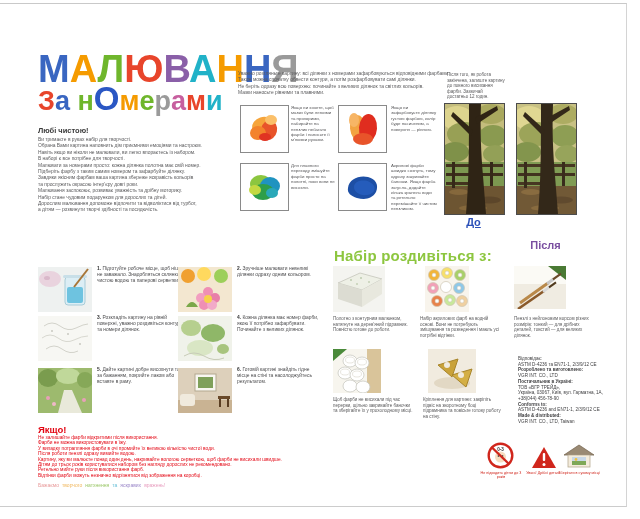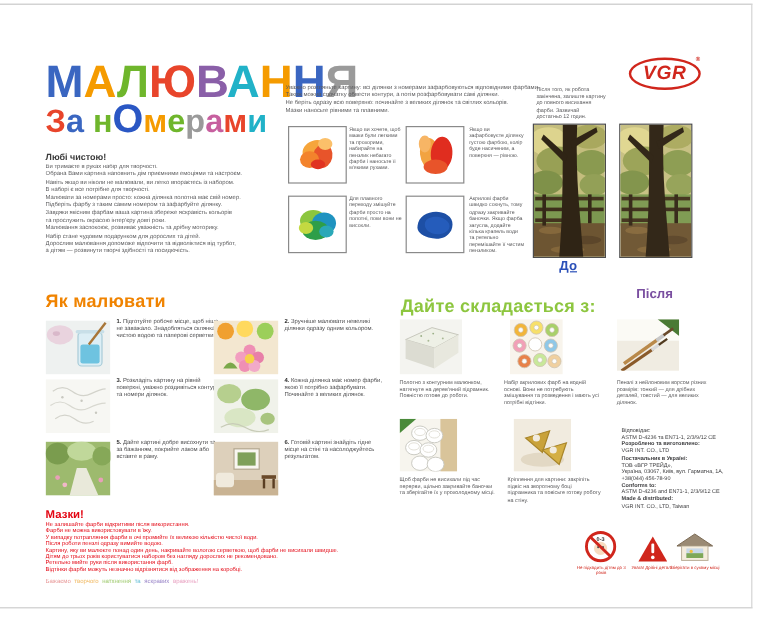--- a/index.html
+++ b/index.html
@@ -113,26 +113,20 @@
   <div class="abs frame" style="left:338px;top:159px;width:47px;height:46px;">
     <svg width="47" height="46" viewBox="0 0 47 46">
       <path d="M9 24 C10 15 20 11 29 13 C37 15 40 21 37 28 C33 35 26 36 18 34 C12 32 8 29 9 24 Z" fill="#1d4fa5"></path>
       <path d="M18 18 C24 15 32 17 35 22 C37 26 34 30 28 31 C21 32 15 28 15 23 C15 21 16 19 18 18 Z" fill="#2a63c4" opacity=".7"></path>
     </svg>
   </div>
   <div class="abs cap" style="left:391px;top:159px;width:46px;">Акрилові фарби швидко сохнуть, тому одразу закривайте баночки. Якщо фарба загусла, додайте кілька крапель води та ретельно перемішайте її чистим пензликом.</div>
 
   <div class="abs note" style="left:447px;top:68px;width:58px;">Після того, як робота закінчена, залиште картину до повного висихання фарби. Зазвичай достатньо 12 годин.</div>
 
-  <div class="abs" style="left:524px;top:44px;">
-    <div class="vgr" style="position:relative;">
-      <span>VGR</span>
-      <span class="reg">®</span>
-    </div>
-  </div>
 
   <div class="abs photo" style="left:444px;top:99px;width:59px;height:110px;">
     <svg width="59" height="110" viewBox="0 0 59 110">
       <rect width="59" height="110" fill="#c4bd7d"></rect>
       <ellipse cx="12" cy="14" rx="16" ry="12" fill="#ddd48e"></ellipse>
       <ellipse cx="46" cy="10" rx="15" ry="10" fill="#a9a85e"></ellipse>
       <ellipse cx="20" cy="30" rx="18" ry="12" fill="#98a055"></ellipse>
       <ellipse cx="48" cy="32" rx="14" ry="11" fill="#8a9a50"></ellipse>
       <ellipse cx="10" cy="48" rx="14" ry="10" fill="#7f9149"></ellipse>
       <ellipse cx="50" cy="50" rx="12" ry="9" fill="#93a057"></ellipse>
@@ -171,21 +165,20 @@
       <rect x="7" y="58" width="3" height="26" fill="#392c1c"></rect>
       <rect x="45" y="58" width="3" height="24" fill="#392c1c"></rect>
       <path d="M24 0 L36 0 C35 26 36 48 38 72 L41 110 L21 110 C24 78 24 40 24 0 Z" fill="#332819"></path>
       <path d="M30 14 L52 2 L53 6 L32 20 Z" fill="#332819"></path>
       <path d="M28 26 L8 8 L6 12 L26 32 Z" fill="#332819"></path>
     </svg>
   </div>
   <div class="abs blabel lbl-before" style="left:444px;top:212px;width:59px;">До</div>
   <div class="abs blabel lbl-after" style="left:516px;top:212px;width:59px;margin-top:23px;">Після</div>
 
-  <div class="abs h h-orange" style="left:38px;top:239px;">Як малювати</div>
 
   <div class="abs" style="left:38px;top:263px;width:54px;height:45px;">
     <svg width="54" height="45" viewBox="0 0 54 45">
       <rect width="54" height="45" fill="#eef1f0"></rect>
       <ellipse cx="12" cy="12" rx="11" ry="8" fill="#e9d3de"></ellipse>
       <ellipse cx="9" cy="11" rx="3" ry="2" fill="#d9b8ca"></ellipse>
       <rect x="27" y="10" width="20" height="28" rx="3" fill="#dceef5" stroke="#a8ccd8"></rect>
       <rect x="29" y="20" width="16" height="16" rx="2" fill="#6ec3e0"></rect>
       <rect x="25" y="8" width="24" height="3" rx="1.5" fill="#c8dfe8"></rect>
       <line x1="50" y1="2" x2="36" y2="20" stroke="#a87638" stroke-width="2"></line>
@@ -274,21 +267,21 @@
       <rect x="40" y="28" width="12" height="3" fill="#6a4a2a"></rect>
       <rect x="41" y="31" width="2" height="8" fill="#5a3e22"></rect>
       <rect x="49" y="31" width="2" height="8" fill="#5a3e22"></rect>
     </svg>
   </div>
   <div class="abs stept" style="left:237px;top:363px;width:85px;">
     <span class="num">6.</span>
     <span>Готовій картині знайдіть гідне місце на стіні та насолоджуйтесь результатом.</span>
   </div>
 
-  <div class="abs h h-green" style="left:334px;top:243px;">Дайте складається з:</div>
+  <div class="abs h h-green" style="left:334px;top:243px;">Набір роздивіться з:</div>
 
   <div class="abs" style="left:333px;top:262px;">
     <svg width="52" height="46" viewBox="0 0 52 46">
       <rect width="52" height="46" fill="#f4f4f0"></rect>
       <polygon points="5,17 27,7 49,13 29,24" fill="#eef0e6" stroke="#c5c5bb" stroke-width="0.8"></polygon>
       <polygon points="5,17 29,24 29,41 5,33" fill="#dcdcd2"></polygon>
       <polygon points="29,24 49,13 49,28 29,41" fill="#e8e8de"></polygon>
       <circle cx="18" cy="14" r="0.8" fill="#9cb088"></circle>
         <circle cx="28" cy="12" r="0.8" fill="#9cb088"></circle>
       <circle cx="36" cy="16" r="0.8" fill="#a8b894"></circle>
@@ -383,21 +376,21 @@
       <div style="font-weight: bold;">Постачальник в Україні:</div>
       <div>ТОВ «ВГР ТРЕЙД»,</div>
       <div>Україна, 03067, Київ, вул. Гарматна, 1А,</div>
       <div>+38(044) 456-78-90</div>
       <div style="font-weight: bold;">Conforms to:</div>
       <div>ASTM D-4236 and EN71-1, 2/3/9/12 CE</div>
       <div style="font-weight: bold;">Made &amp; distributed:</div>
       <div>VGR INT. CO., LTD, Taiwan</div>
     </div>
 
-  <div class="abs warn-title" style="left:38px;top:420px;">Мазки!</div>
+  <div class="abs warn-title" style="left:38px;top:420px;">Якщо!</div>
   <div class="abs warn" style="left:38px;top:431px;width:310px;overflow:hidden;">
       <div>Не залишайте фарби відкритими після використання.</div>
       <div>Фарби не можна використовувати в їжу.</div>
       <div>У випадку потрапляння фарби в очі промийте їх великою кількістю чистої води.</div>
       <div>Після роботи пензлі одразу вимийте водою.</div>
       <div>Картину, яку ви малюєте понад один день, накривайте вологою серветкою, щоб фарби не висихали швидше.</div>
       <div>Дітям до трьох років користуватися набором без нагляду дорослих не рекомендовано.</div>
       <div>Ретельно мийте руки після використання фарб.</div>
       <div>Відтінки фарби можуть незначно відрізнятися від зображення на коробці.</div>
     </div>

